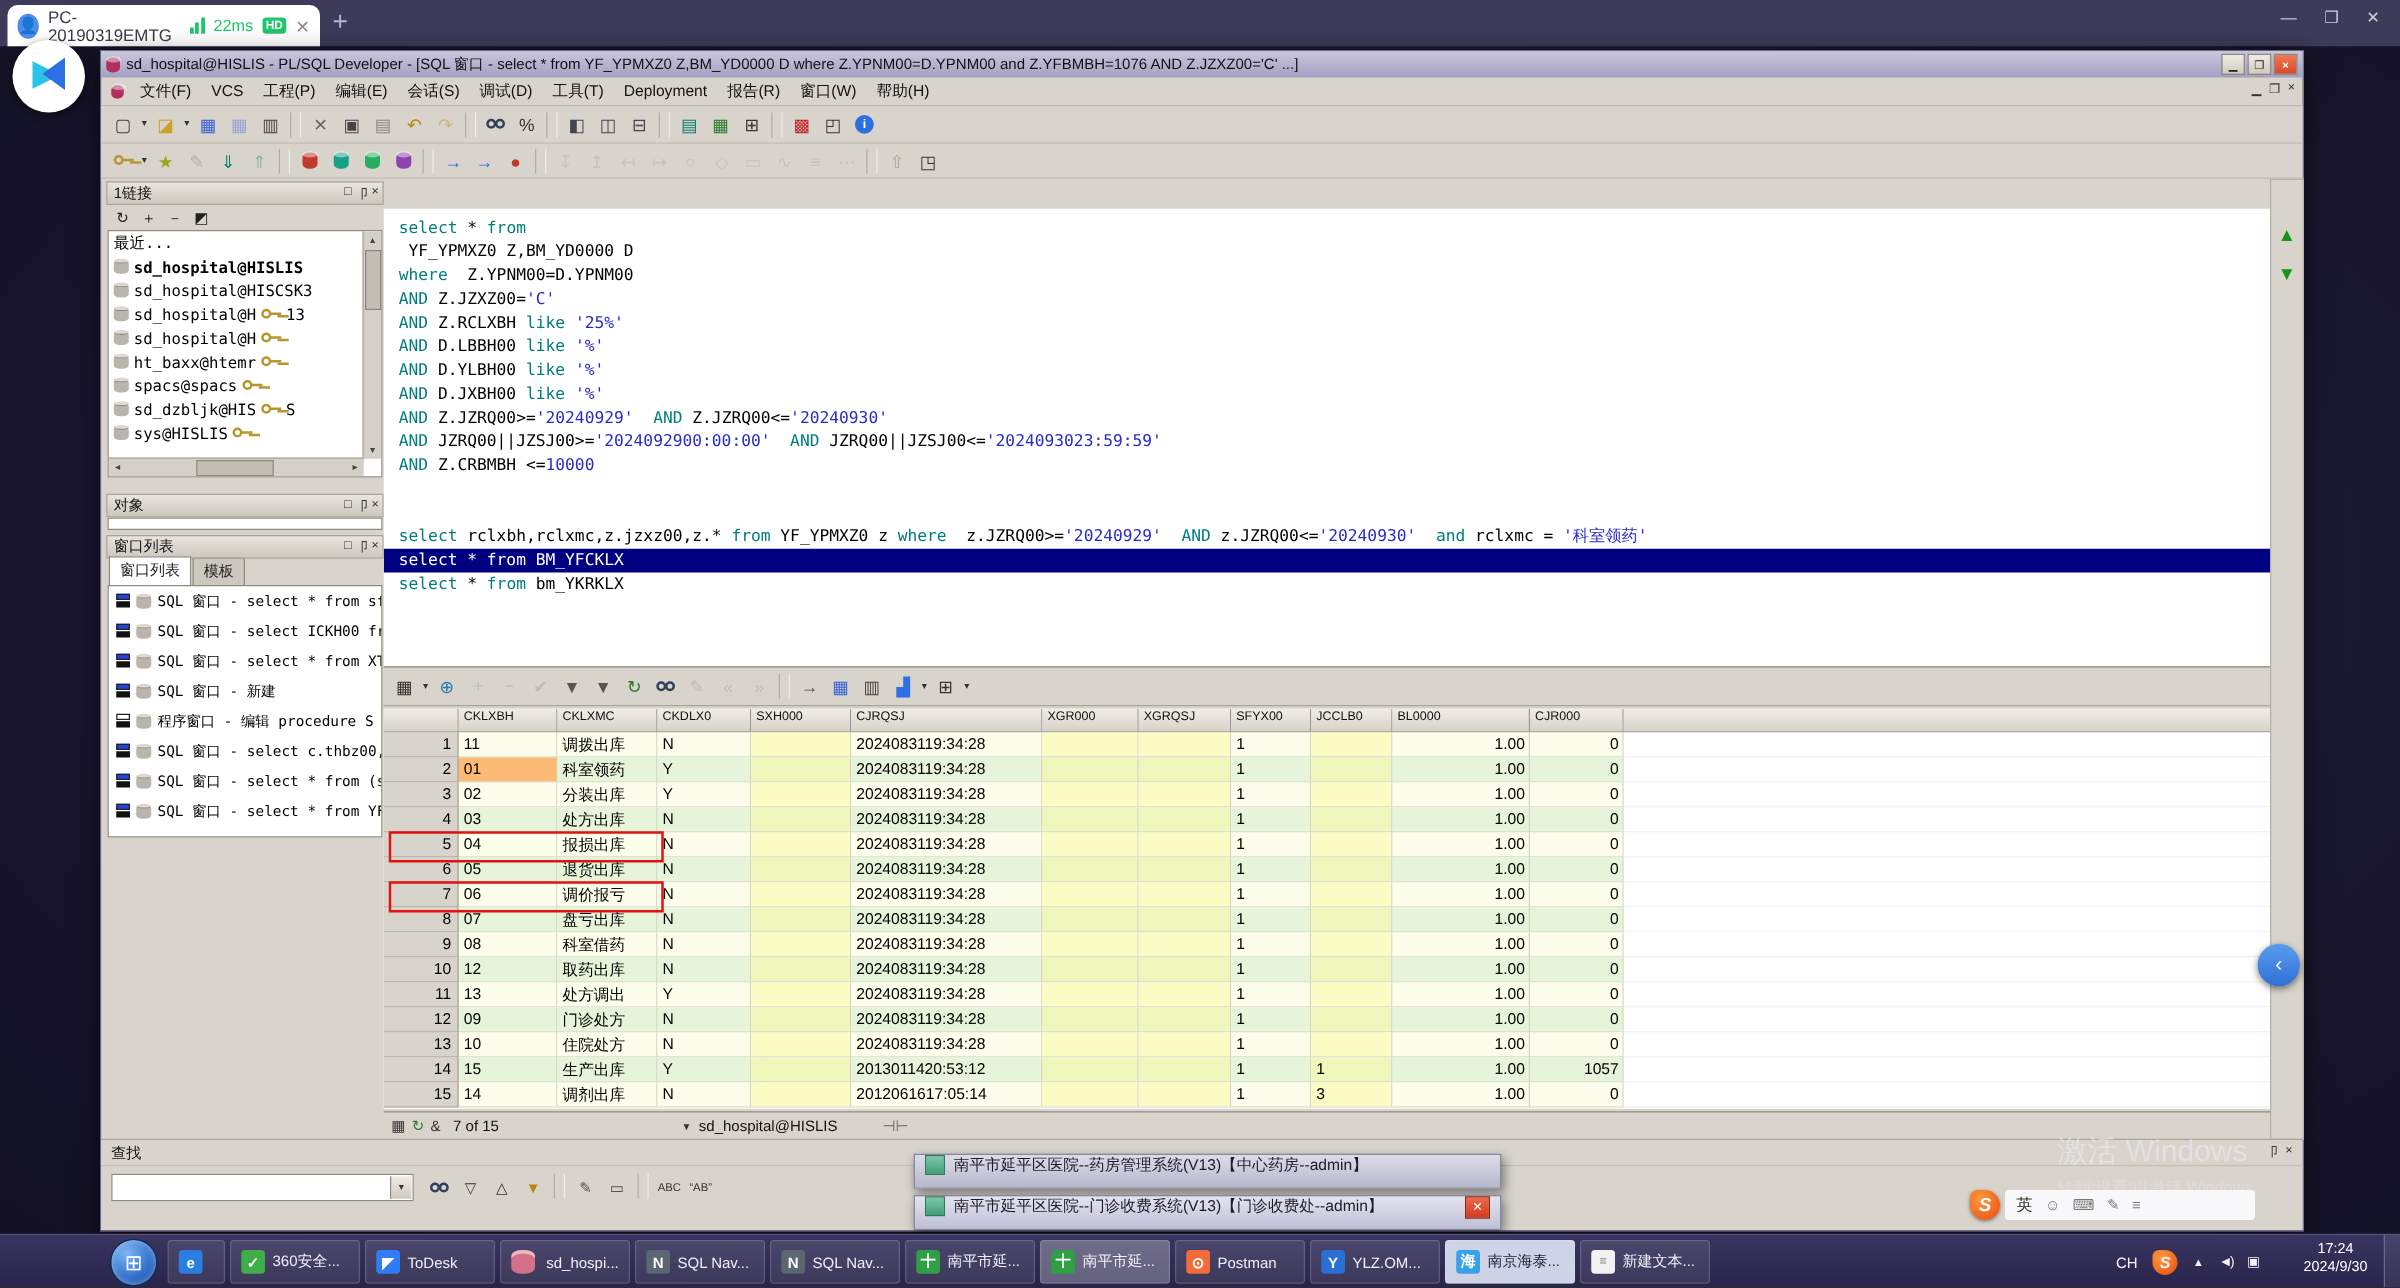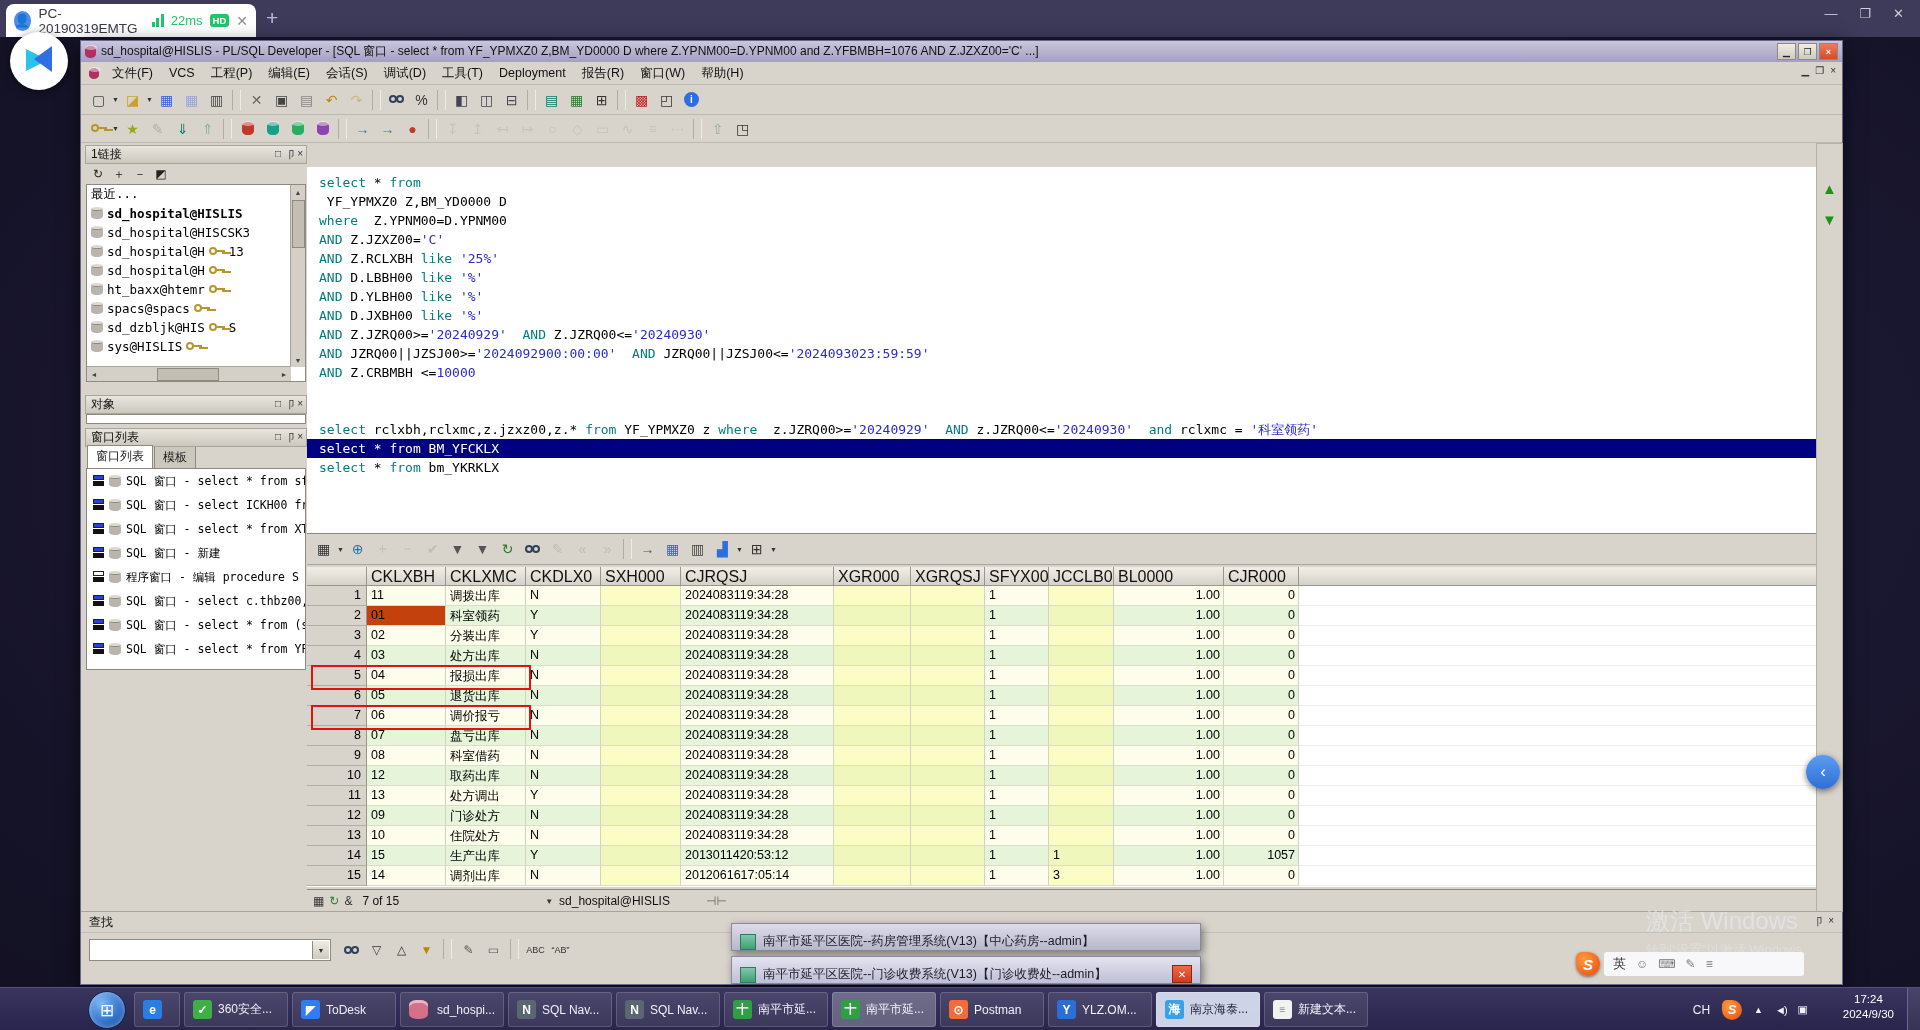--- a/index.html
+++ b/index.html
@@ -69,37 +69,37 @@
   .etab{font-size:12.5px;padding:3px 14px;border:1px solid #8e8a80;border-bottom:none;background:#ccc8be;color:#222;}
   .etab.on{background:#fff;padding-bottom:5px;}
   #editor{left:226px;top:126px;width:1509px;height:366px;background:#fff;font-family:"DejaVu Sans Mono",monospace;font-size:13px;overflow:hidden;padding:6px 0 0 0;box-sizing:border-box;}
   .sline{height:19px;line-height:19px;white-space:pre;padding-left:12px;color:#000;}
   .sline .k{color:#007d7d;} .sline .s{color:#2a2ac8;} .sline .n{color:#2a2ac8;}
   .sline.sel{background:#000080;color:#fff;padding-left:12px;}
   #res-toolbar{left:226px;top:492px;width:1509px;height:32px;background:#d8d4cc;border-top:1px solid #8e8a80;border-bottom:1px solid #a9a59b;display:flex;align-items:center;padding-left:4px;box-sizing:border-box;}
   
   #grid{left:226px;top:526px;width:1509px;height:320px;background:#fff;overflow:hidden;}
   .g-hrow{display:flex;height:19px;}
-  .g-hcell{background:linear-gradient(#f0eee7,#d6d2c8);border-right:1px solid #9a968e;border-bottom:1px solid #9a968e;font-size:16px;color:#111;padding:1px 0 0 4px;box-sizing:border-box;overflow:hidden;white-space:nowrap;}
+  .g-hcell{background:linear-gradient(#f0eee7,#d6d2c8);border-right:1px solid #9a968e;border-bottom:1px solid #9a968e;font-size:10px;color:#111;padding:1px 0 0 4px;box-sizing:border-box;overflow:hidden;white-space:nowrap;}
   .g-row{display:flex;height:20px;}
   .g-cell{border-right:1px solid #d3d3c2;border-bottom:1px solid #dcdccb;font-size:12.5px;color:#000;padding:2px 3px 0 4px;box-sizing:border-box;overflow:hidden;white-space:nowrap;}
   .g-num{background:#d8d4cc;border-right:1px solid #9a968e;border-bottom:1px solid #b2aea4;text-align:right;padding-right:5px;}
   .g-cell.rt{text-align:right;}
   .ycol{background-color:rgba(250,250,150,.38);}
   .redbox{position:absolute;border:2px solid #e01212;pointer-events:none;}
   #grid-status{left:226px;top:848px;width:1509px;height:23px;background:#d8d4cc;border-top:1px solid #8e8a80;display:flex;align-items:center;gap:6px;padding-left:6px;box-sizing:border-box;font-size:12px;color:#111;}
   
   #find{left:0;bottom:0;width:100%;height:72px;background:#d8d4cc;border-top:1px solid #a9a59b;}
   #find-hd{position:relative;height:20px;border-bottom:1px solid #c4c0b6;font-size:12px;display:flex;align-items:center;padding-left:8px;color:#111;}
   #find-row{display:flex;align-items:center;gap:3px;padding:6px 0 0 8px;}
   #find-combo{width:240px;height:20px;background:#fff;border:1px solid #8e8a80;position:relative;}
   #find-combo i{position:absolute;right:1px;top:1px;bottom:1px;width:16px;background:linear-gradient(#efece4,#cfcabe);border-left:1px solid #8e8a80;font-size:7px;font-style:normal;display:flex;align-items:center;justify-content:center;color:#333;}
   .fbtn{width:21px;height:20px;display:inline-flex;align-items:center;justify-content:center;font-size:12px;color:#333;border:1px solid transparent;}
   
-  .toast{left:731px;width:470px;height:28px;background:linear-gradient(#dcdce9,#b7b7cb);border:1px solid #8888a2;box-shadow:2px 3px 8px rgba(0,0,0,.45);display:flex;align-items:flex-end;gap:7px;padding:0 8px;box-sizing:border-box;font-size:12.5px;color:#1c1c28;}
+  .toast{left:731px;width:470px;height:28px;background:linear-gradient(#dcdce9,#b7b7cb);border:1px solid #8888a2;box-shadow:2px 3px 8px rgba(0,0,0,.45);display:flex;align-items:flex-start;gap:7px;padding:0 8px;box-sizing:border-box;font-size:12.5px;color:#1c1c28;}
   .toast .tic{width:14px;height:14px;background:linear-gradient(#7fc7a8,#3f9f77);border:1px solid #2c7c59;flex:0 0 auto;}
   .toast .tclose{margin-left:auto;width:18px;height:16px;background:linear-gradient(#ef6a4a,#d23a1c);border:1px solid #8d2611;color:#fff;font-size:10px;display:flex;align-items:center;justify-content:center;flex:0 0 auto;}
   
   #wm1{left:1646px;top:905px;font-size:24px;color:rgba(235,235,245,.55);}
   #wm2{left:1646px;top:941px;font-size:13px;color:rgba(235,235,245,.4);}
   #sogou{left:1576px;top:952px;display:flex;align-items:center;gap:4px;}
   #sogou .slogo{width:24px;height:24px;border-radius:6px 12px 12px 12px;background:radial-gradient(circle at 35% 30%,#ff9a3c,#e8490f);color:#fff;font-weight:bold;font-style:italic;font-size:15px;display:flex;align-items:center;justify-content:center;box-shadow:0 1px 3px rgba(0,0,0,.5);}
   #sogou .spill{height:24px;width:200px;background:rgba(252,252,255,.88);border-radius:3px;display:flex;align-items:center;gap:10px;padding:0 9px;box-sizing:border-box;font-size:13px;color:#333;}
   #sogou .spill b{font-weight:normal;color:#777;font-size:12px;}
   
@@ -482,21 +482,21 @@
           <div class="g-cell ycol" style="width: 77px; flex: 0 0 auto; background: linear-gradient(rgba(250, 250, 150, 0.45), rgba(250, 250, 150, 0.45)), rgb(253, 253, 235);"></div>
           <div class="g-cell ycol" style="width: 74px; flex: 0 0 auto; background: linear-gradient(rgba(250, 250, 150, 0.45), rgba(250, 250, 150, 0.45)), rgb(253, 253, 235);"></div>
           <div class="g-cell" style="width: 64px; flex: 0 0 auto; background-color: rgb(253, 253, 235);">1</div>
           <div class="g-cell ycol" style="width: 65px; flex: 0 0 auto; background: linear-gradient(rgba(250, 250, 150, 0.45), rgba(250, 250, 150, 0.45)), rgb(253, 253, 235);"></div>
           <div class="g-cell rt" style="width: 110px; flex: 0 0 auto; background-color: rgb(253, 253, 235);">1.00</div>
           <div class="g-cell rt" style="width: 75px; flex: 0 0 auto; background-color: rgb(253, 253, 235);">0</div>
           <div style="flex: 1 1 0%; background: rgb(255, 255, 255); border-bottom: 1px solid rgb(238, 238, 238);"></div>
         </div>
         <div class="g-row">
           <div class="g-cell g-num" style="width: 60px; flex: 0 0 auto;">2</div>
-          <div class="g-cell" style="width: 79px; flex: 0 0 auto; background-color: #c2410c;">01</div>
+          <div class="g-cell" style="width: 79px; flex: 0 0 auto; background-color: #fdba74;">01</div>
           <div class="g-cell" style="width: 80px; flex: 0 0 auto; background-color: rgb(230, 244, 218);">科室领药</div>
           <div class="g-cell" style="width: 75px; flex: 0 0 auto; background-color: rgb(230, 244, 218);">Y</div>
           <div class="g-cell ycol" style="width: 80px; flex: 0 0 auto; background: linear-gradient(rgba(250, 250, 150, 0.45), rgba(250, 250, 150, 0.45)), rgb(230, 244, 218);"></div>
           <div class="g-cell" style="width: 153px; flex: 0 0 auto; background-color: rgb(230, 244, 218);">2024083119:34:28</div>
           <div class="g-cell ycol" style="width: 77px; flex: 0 0 auto; background: linear-gradient(rgba(250, 250, 150, 0.45), rgba(250, 250, 150, 0.45)), rgb(230, 244, 218);"></div>
           <div class="g-cell ycol" style="width: 74px; flex: 0 0 auto; background: linear-gradient(rgba(250, 250, 150, 0.45), rgba(250, 250, 150, 0.45)), rgb(230, 244, 218);"></div>
           <div class="g-cell" style="width: 64px; flex: 0 0 auto; background-color: rgb(230, 244, 218);">1</div>
           <div class="g-cell ycol" style="width: 65px; flex: 0 0 auto; background: linear-gradient(rgba(250, 250, 150, 0.45), rgba(250, 250, 150, 0.45)), rgb(230, 244, 218);"></div>
           <div class="g-cell rt" style="width: 110px; flex: 0 0 auto; background-color: rgb(230, 244, 218);">1.00</div>
           <div class="g-cell rt" style="width: 75px; flex: 0 0 auto; background-color: rgb(230, 244, 218);">0</div>

